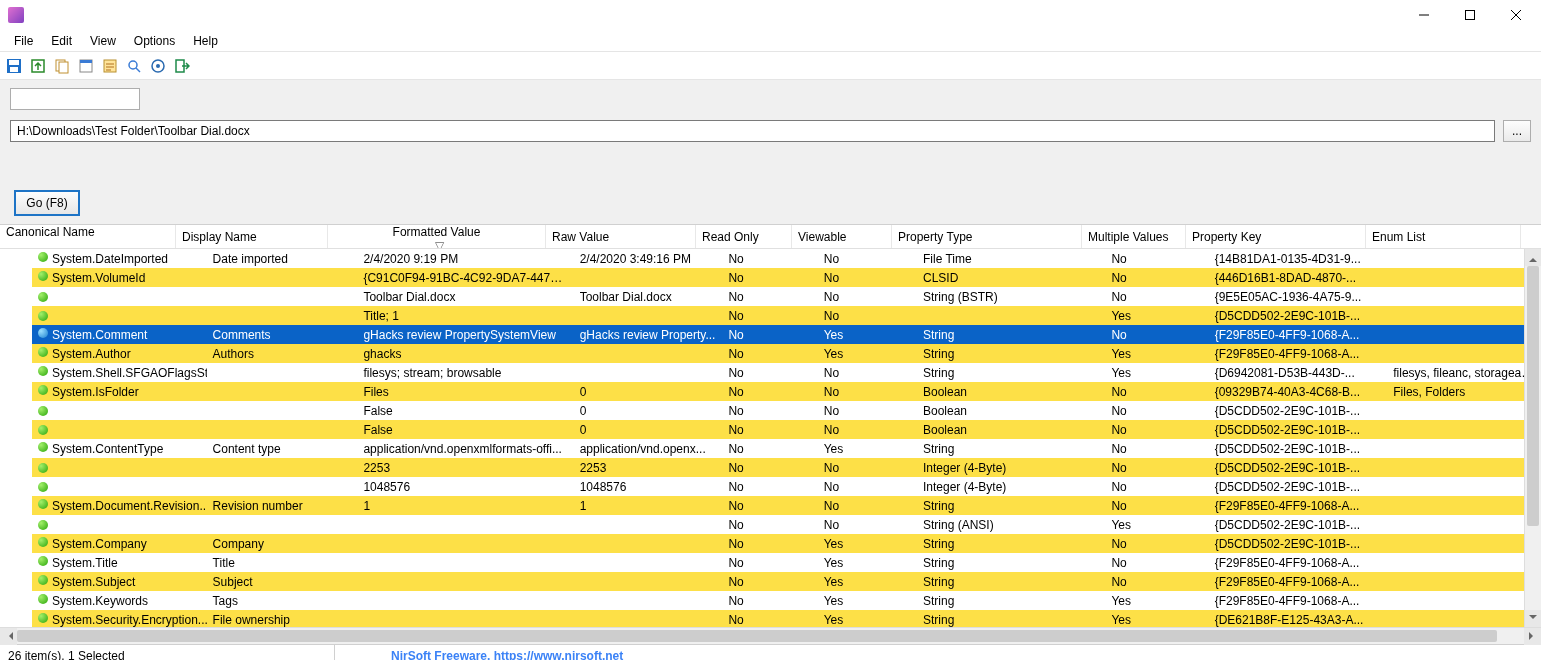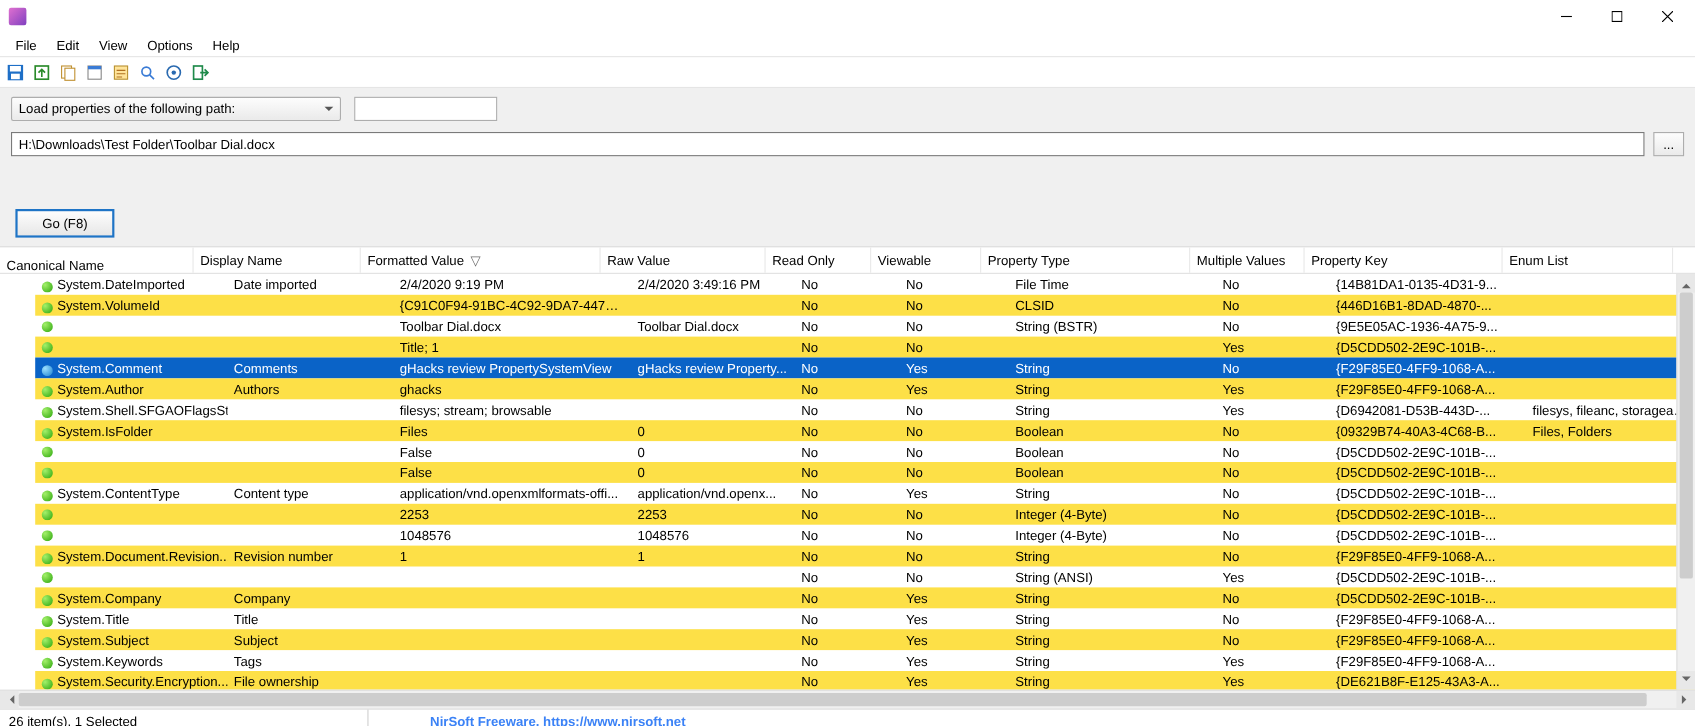--- a/index.html
+++ b/index.html
@@ -15,33 +15,33 @@
 .toolbar { height: 28px; display: flex; align-items: center; padding: 2px 6px; gap: 8px; border-bottom: 1px solid #e5e5e5;}
 .tb-icon { width: 16px; height: 16px; }
 .panel { padding: 8px 10px; background: #f0f0f0; }
 .row1 { display: flex; gap: 12px; margin-bottom: 10px; }
 .combo { position: relative; width: 300px; height: 22px; background: linear-gradient(#fdfdfd,#eaeaea); border: 1px solid #adadad; border-radius: 2px; display: flex; align-items: center; padding: 0 22px 0 6px; }
 .combo::after { content: ""; position: absolute; right: 6px; top: 50%; transform: translateY(-25%); border: 4px solid transparent; border-top-color: #555; }
 .small-input { width: 130px; height: 22px; border: 1px solid #adadad; background: #fff; }
 .path-row { display: flex; gap: 8px; margin-bottom: 10px; }
 .path-input { flex: 1; height: 22px; border: 1px solid #7a7a7a; background: #fff; padding: 0 6px; display: flex; align-items: center; }
 .dots-btn { width: 28px; height: 22px; border: 1px solid #adadad; background: linear-gradient(#fdfdfd,#eaeaea); display: flex; align-items: center; justify-content: center; }
-.go-btn { width: 90px; height: 26px; border: 2px solid #1e74c6; background: linear-gradient(#fdfdfd,#e7e7e7); display: flex; align-items: center; justify-content: center; margin-left: 4px; margin-top: 48px; }
+.go-btn { width: 66px; height: 26px; border: 2px solid #1e74c6; background: linear-gradient(#fdfdfd,#e7e7e7); display: flex; align-items: center; justify-content: center; margin-left: 4px; margin-top: 48px; }
 .grid { position: relative; border-top: 1px solid #d0d0d0; }
 .header-row { display: flex; height: 24px; background: #fff; border-bottom: 1px solid #e0e0e0; }
 .header-cell { display: flex; align-items: center; padding: 0 6px; border-right: 1px solid #e8e8e8; color: #000; position: relative; white-space: nowrap; overflow: hidden;}
 .sort-ind { margin-left: 6px; opacity: .6; }
 .body { height: 378px; overflow: hidden; position: relative; padding-left: 32px; }
 .data-row { display: flex; height: 19px; align-items: center; }
 .data-row.alt { background: #fde047; }
 .data-row.sel { background: #0a63c7; color: #fff; }
 .cell { padding: 0 6px; white-space: nowrap; overflow: hidden; text-overflow: ellipsis; }
-.col0 { width: 176px; display: flex; align-items: flex-end; gap: 4px;}
+.col0 { width: 176px; display: flex; align-items: flex-start; gap: 4px;}
 .col1 { width: 152px; }
-.col2 { width: 218px; }
+.col2 { width: 218px; flex-direction: column; }
 .col3 { width: 150px; }
 .col4 { width: 96px; }
 .col5 { width: 100px; }
 .col6 { width: 190px; }
 .col7 { width: 104px; }
 .col8 { width: 180px; }
 .col9 { width: 155px; }
 .dot { width: 10px; height: 10px; border-radius: 50%; background: radial-gradient(circle at 30% 30%, #a3f06a, #2aa50a); flex-shrink: 0;}
 .data-row.sel .dot { background: radial-gradient(circle at 30% 30%, #9be0ff, #1a80d0); }
 .vscroll { position: absolute; right: 0; top: 0; width: 17px; height: 100%; background: #f0f0f0; border-left: 1px solid #ddd; }
@@ -117,23 +117,20 @@
       <circle cx="8" cy="8" r="2" fill="#2a6ab0"></circle>
     </svg>
   <svg class="tb-icon" viewBox="0 0 16 16">
       <rect x="2" y="2" width="8" height="12" fill="none" stroke="#1e8a4a" stroke-width="1.5"></rect>
       <path d="M8 8 H15 M12 5 L15 8 L12 11" fill="none" stroke="#1e8a4a" stroke-width="1.5"></path>
     </svg>
 </div>
 
 <div class="panel">
   <div class="row1">
-    <div class="combo">
-      <span>Load properties of the following path:</span>
-    </div>
     <div class="small-input"></div>
   </div>
   <div class="path-row">
     <div class="path-input">
       <span>H:\Downloads\Test Folder\Toolbar Dial.docx</span>
     </div>
     <div class="dots-btn">
         <span>...</span>
       </div>
   </div>

